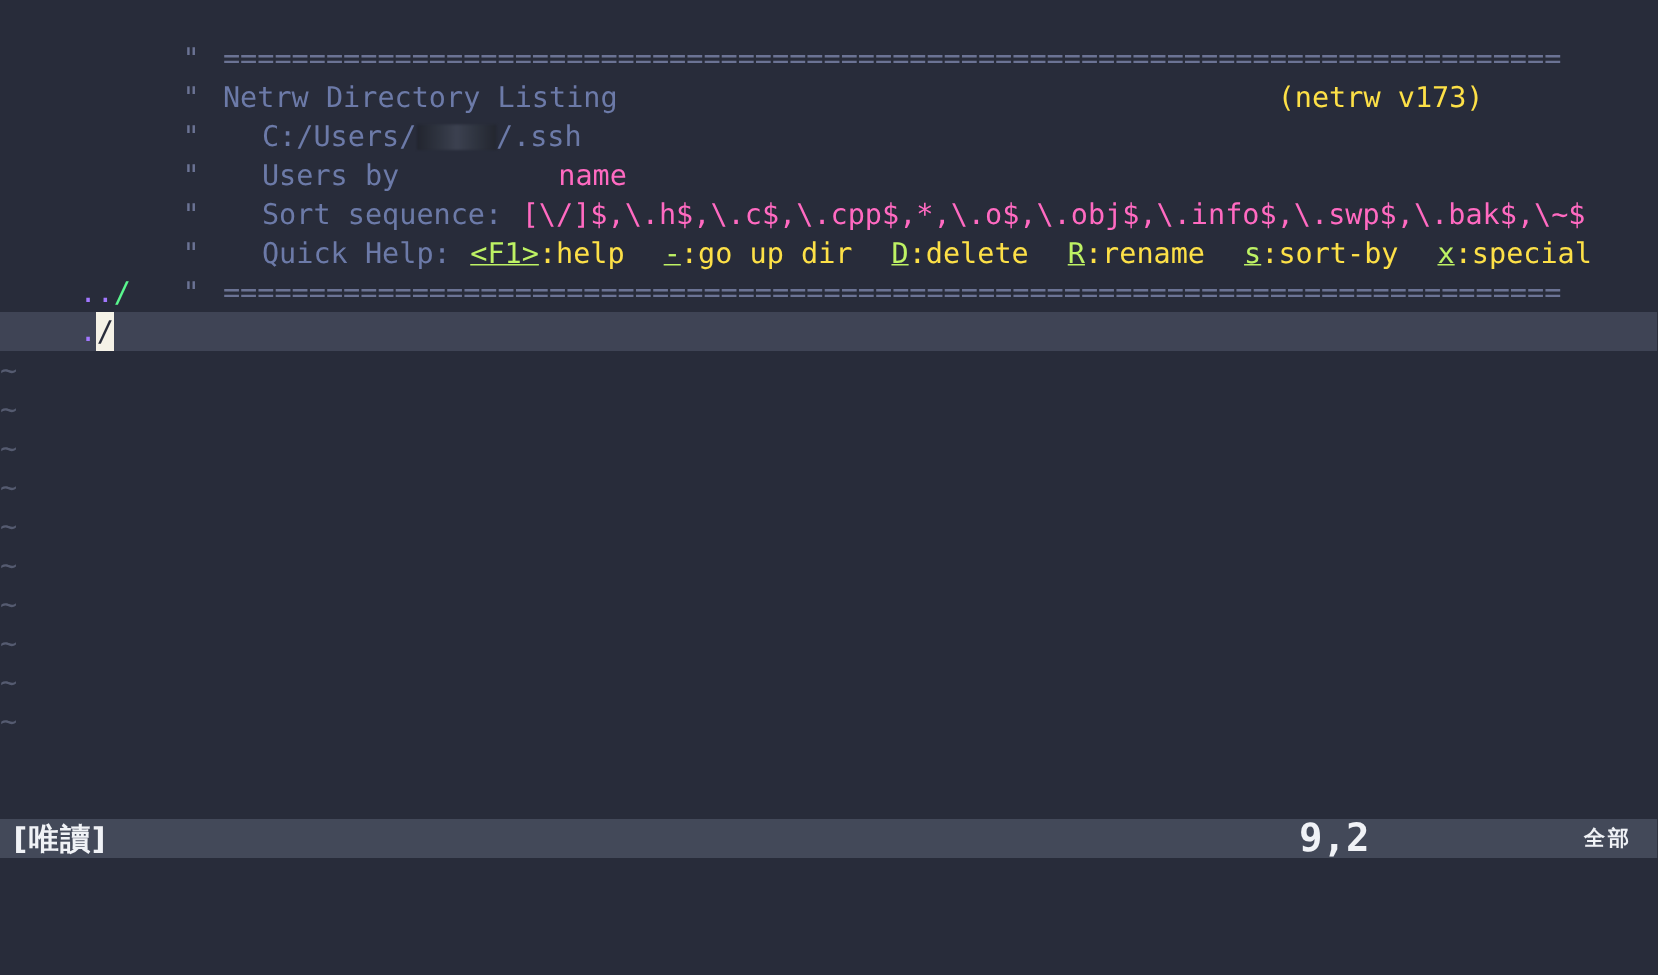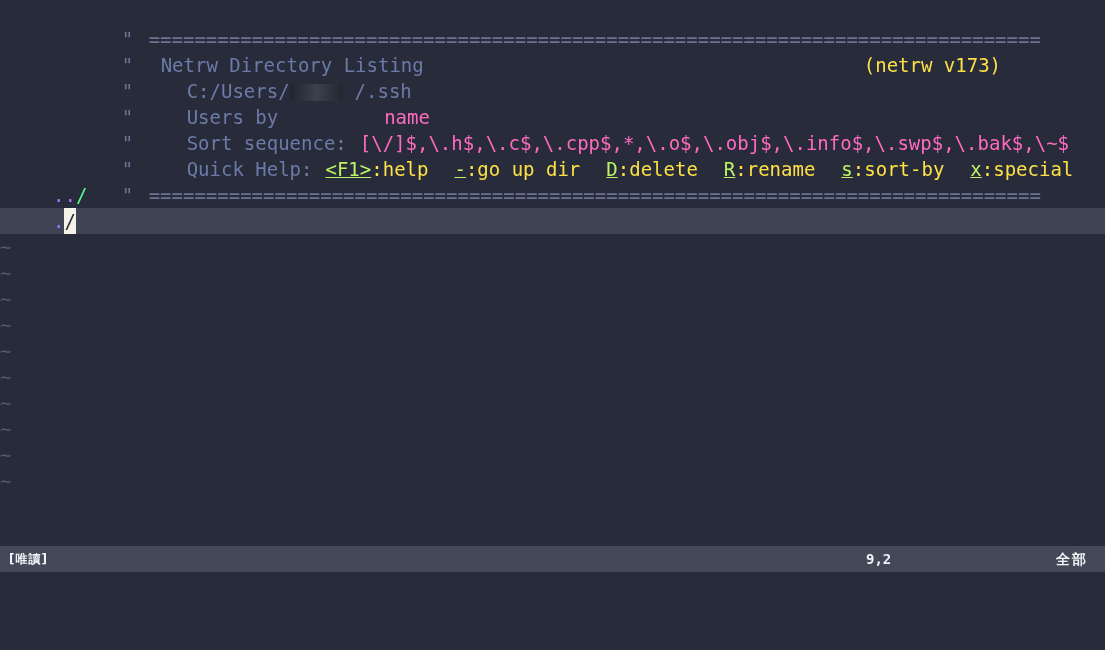--- a/index.html
+++ b/index.html
@@ -54,21 +54,21 @@
   }
 
   .tilde-col {
     color: #555b70;
     display: inline-block;
     padding-left: 0px;
   }
 
   
   .c-comment   { color: #6b7394; }   
-  .c-label     { color: #6c7aa8; margin-left: 12px; }   
+  .c-label     { color: #6c7aa8; }   
   .c-pink      { color: #ff6ac1; }   
   .c-green     { color: #bef264; text-decoration: underline; }   
   .c-white     { color: #fde047; }   
   .c-purple    { color: #a277ff; }   
   .c-dirgreen  { color: #5af78e; }   
   .c-file      { color: #e6e9ef; }
 
   .redact {
     display: inline-block;
     width: 53px;
@@ -100,28 +100,28 @@
     color: #f0f2f6;
     font-weight: bold;
     line-height: 26px;
     white-space: pre;
   }
   .st-left {
     position: absolute;
     left: 9px;
     top: 0;
     font-family: "DejaVu Sans", "Liberation Sans", sans-serif;
-    font-size: 12px;
+    font-size: 20px;
     letter-spacing: 1px;
   }
   .st-ruler {
     position: absolute;
     left: 866px;
     top: 0;
-    font-size: 14px;
+    font-size: 26px;
   }
   .st-pos {
     position: absolute;
     right: 17px;
     top: 0;
     font-family: "DejaVu Sans", "Liberation Sans", sans-serif;
     font-size: 14px;
     letter-spacing: 2px;
   }
 

